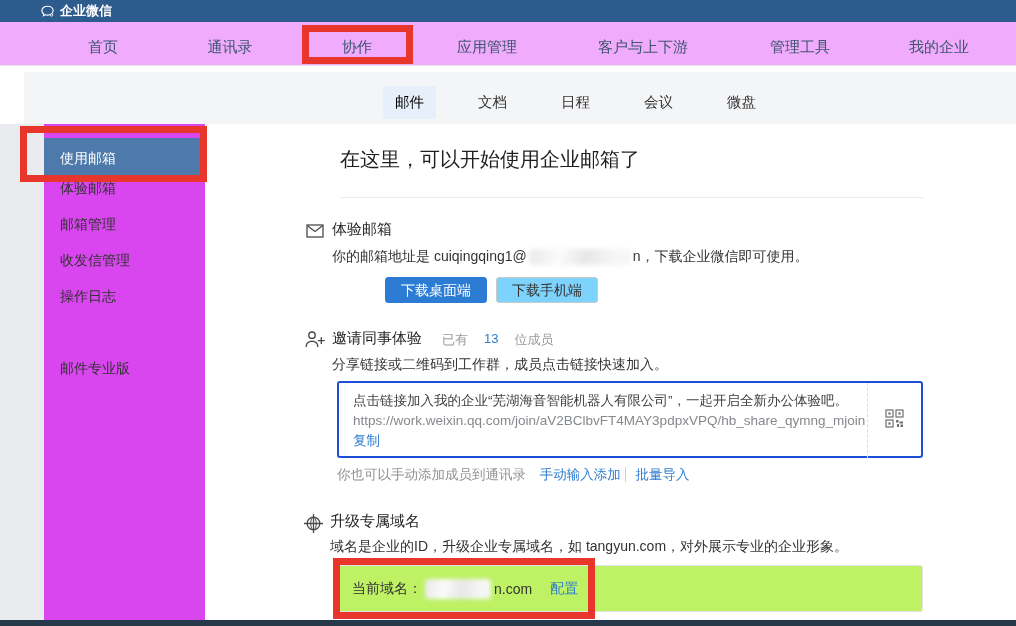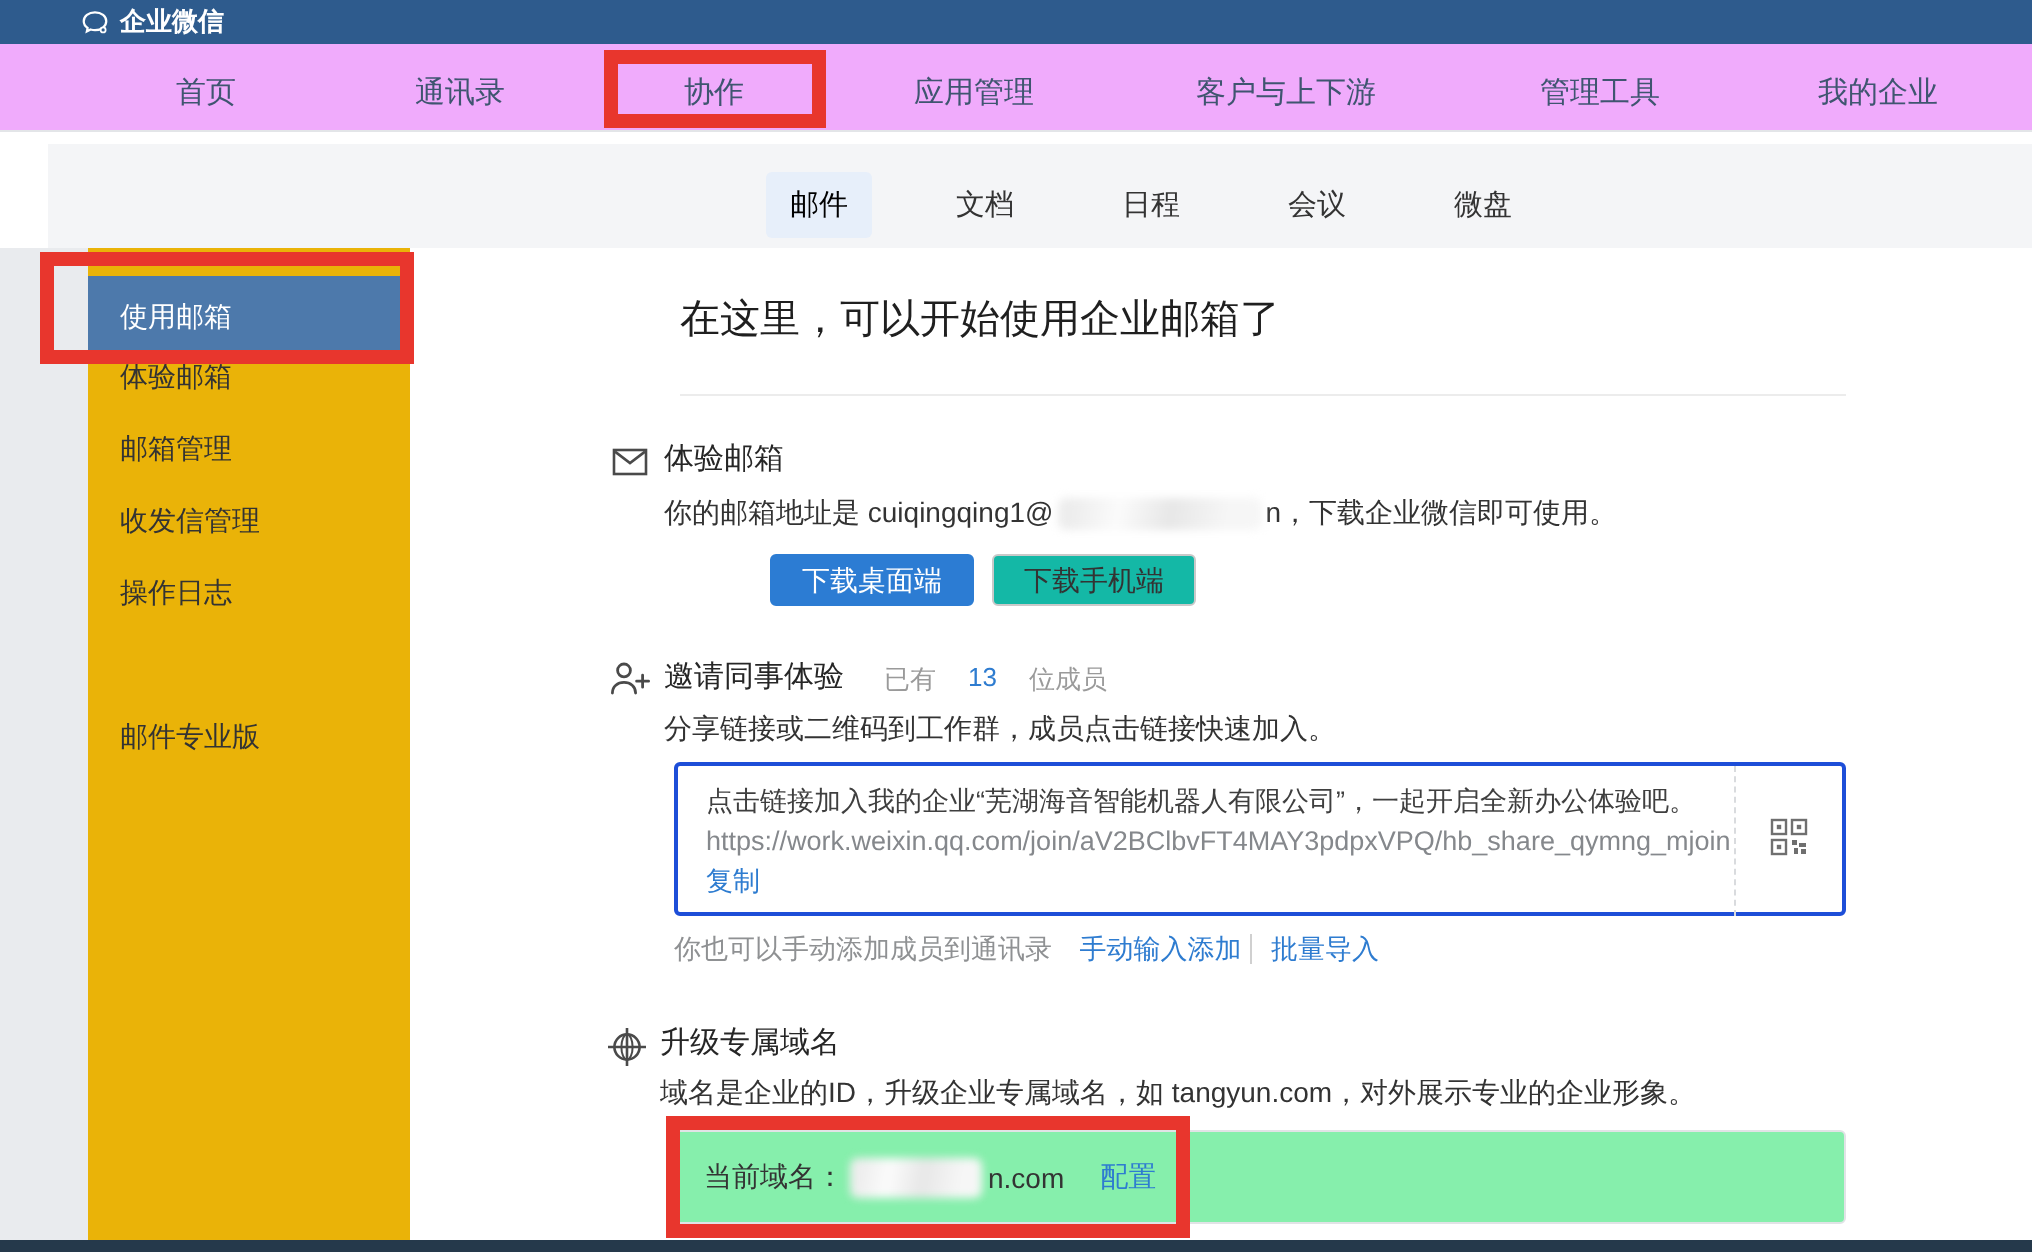--- a/index.html
+++ b/index.html
@@ -25,54 +25,54 @@
     transform:translateX(-50%); font-size:15px; color:#3f5570; cursor:pointer; white-space:nowrap; }
   .nav-item.active::after { content:""; position:absolute; left:50%; transform:translateX(-50%);
     bottom:9px; width:80px; height:5px; background:#2e5b8d; }
   
   .band { position:absolute; left:24px; top:72px; width:992px; height:52px; background:#f4f5f7; }
   .tabs { position:absolute; left:383px; top:86px; display:flex; align-items:center; gap:30px; }
   .tab { font-size:14.5px; color:#333; cursor:pointer; padding:7px 12px; border-radius:3px; }
   .tab.active { background:#e7effa; color:#000000; }
   
   .gutter { position:absolute; left:0; top:124px; width:44px; height:496px; background:#e9ebee; }
-  .sidebar { position:absolute; left:44px; top:124px; width:161px; height:496px; background:#eab308; }
+  .sidebar { position:absolute; left:44px; top:124px; width:161px; height:496px; background:#d946ef; }
   .side-item { position:absolute; left:0; width:161px; height:36px; line-height:36px;
     padding-left:16px; font-size:14px; color:#333; cursor:pointer; }
   .side-item.active { height:40px; line-height:40px; background:#4d79ab; color:#fff; }
   
   .page-title { position:absolute; left:340px; top:146px; font-size:20px;
     font-weight:400; color:#1f1f1f; }
   .divider { position:absolute; left:340px; top:197px; width:583px; height:1px; background:#ececec; }
   .sec-icon { position:absolute; }
   .sec-title { position:absolute; font-size:15px; color:#262626; }
   .sec-body { position:absolute; font-size:14px; color:#333; white-space:nowrap; }
   .meta { position:absolute; left:442px; top:331px; font-size:13px; color:#9a9a9a;
     display:flex; gap:16px; }
   .meta .count { color:#2e7cd0; }
   .btn-row { position:absolute; left:341px; top:277px; display:flex; gap:9px;margin-left:44px; }
   .btn { height:26px; padding:0 15px; font-size:14px; line-height:24px; border-radius:3px;
     cursor:pointer; border:1px solid transparent; }
   .btn.primary { background:#2c7cd3; border-color:#2c7cd3; color:#fff; }
-  .btn.plain { background:#14b8a6; border-color:#c9c9c9; color:#333; }
+  .btn.plain { background:#7dd3fc; border-color:#c9c9c9; color:#333; }
   .link { color:#2e7cd0; text-decoration:none; cursor:pointer; }
   
   .share-box { position:absolute; left:337px; top:381px; width:586px; height:77px;
     background:#fff; border:2px solid #1d4ed8; border-radius:3px; }
   .share-text { position:absolute; left:14px; top:8px; right:60px; font-size:13.5px; line-height:20px; }
   .share-line1 { color:#3f3f3f; white-space:nowrap; }
   .share-url { color:#85888c; white-space:nowrap; }
   .qr-area { position:absolute; right:0; top:0; width:54px; height:75px;
     border-left:1px dashed #d9dbde; display:flex; align-items:center; justify-content:center; cursor:pointer; }
   .manual-row { position:absolute; left:337px; top:466px; font-size:13.5px; color:#8f9193; white-space:nowrap; }
   .manual-row .link { margin-left:10px; }
   .manual-row .link + .link { margin-left:0; border-left:1px solid #d0d0d0; padding-left:10px; }
   
   .domain-box { position:absolute; left:337px; top:565px; width:586px; height:47px;
-    background:#86efac; border:1px solid #e1e3e6; border-radius:3px;
+    background:#bef264; border:1px solid #e1e3e6; border-radius:3px;
     display:flex; align-items:center; padding-left:14px; font-size:14px; }
   .domain-box .link { margin-left:18px; }
   
   .blur { display:inline-block; vertical-align:middle; border-radius:4px;
     background:linear-gradient(100deg,#ededed 8%,#fbfbfb 30%,#e7e7e7 55%,#f6f6f6 82%);
     filter:blur(2px); }
   .blur.email { width:102px; height:16px; margin:0 2px; }
   .blur.domain { width:66px; height:20px; margin:0 3px; }
   
   .anno { position:absolute; border:7px solid #e8362d; z-index:50; pointer-events:none; }

